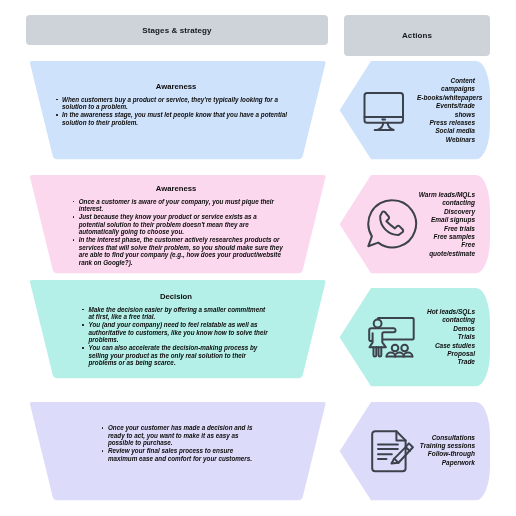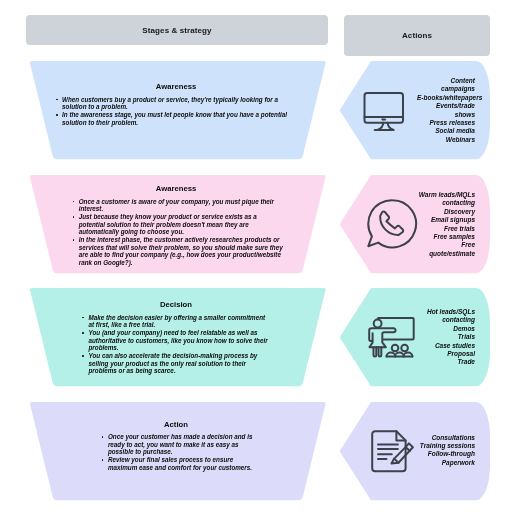--- a/index.html
+++ b/index.html
@@ -67,39 +67,38 @@
         </svg>
         <div class="content" style="top:10px">
           <div class="title">Awareness</div>
           <ul style="margin-left:45.8px;width:211.9px">
             <li>Once a customer is aware of your company, you must pique their interest.</li>
             <li>Just because they know your product or service exists as a potential solution to their problem doesn't mean they are automatically going to choose you.</li>
             <li>In the interest phase, the customer actively researches products or services that will solve their problem, so you should make sure they are able to find your company (e.g., how does your product/website rank on Google?).</li>
           </ul>
         </div>
       </div>
-      <div class="stage" style="top: 287px;">
+      <div class="stage" style="top: 279px;">
         <svg width="303" height="100" viewBox="0 0 303 100">
           <path d="M 6 1 L 297.5 1 Q 300.5 1 299.3 4 L 276.7 96.3 Q 275.5 99.3 272.5 99.3 L 31 99.3 Q 28 99.3 26.8 96.3 L 4.2 4 Q 3 1 6 1 Z" fill="#b4f0e8"></path>
         </svg>
         <div class="content" style="top:13px">
           <div class="title">Decision</div>
           <ul style="margin-left:55.6px;width:187.9px">
             <li>Make the decision easier by offering a smaller commitment at first, like a free trial.</li>
             <li>You (and your company) need to feel relatable as well as authoritative to customers, like you know how to solve their problems.</li>
             <li>You can also accelerate the decision-making process by selling your product as the only real solution to their problems or as being scarce.</li>
           </ul>
         </div>
       </div>
       <div class="stage" style="top: 400.5px;">
         <svg width="303" height="100" viewBox="0 0 303 100">
           <path d="M 6 1 L 297.5 1 Q 300.5 1 299.3 4 L 276.7 96.3 Q 275.5 99.3 272.5 99.3 L 31 99.3 Q 28 99.3 26.8 96.3 L 4.2 4 Q 3 1 6 1 Z" fill="#dcdcfa"></path>
         </svg>
         <div class="content" style="top:19px">
-          <div class="title">Action</div>
           <ul style="margin-left:75px;width:156.9px">
             <li>Once your customer has made a decision and is ready to act, you want to make it as easy as possible to purchase.</li>
             <li>Review your final sales process to ensure maximum ease and comfort for your customers.</li>
           </ul>
         </div>
       </div>
     </div>
   <div id="action-container">
       <div class="act" style="top: 60px;">
         <svg class="bg" width="153" height="100" viewBox="0 0 153 100">

